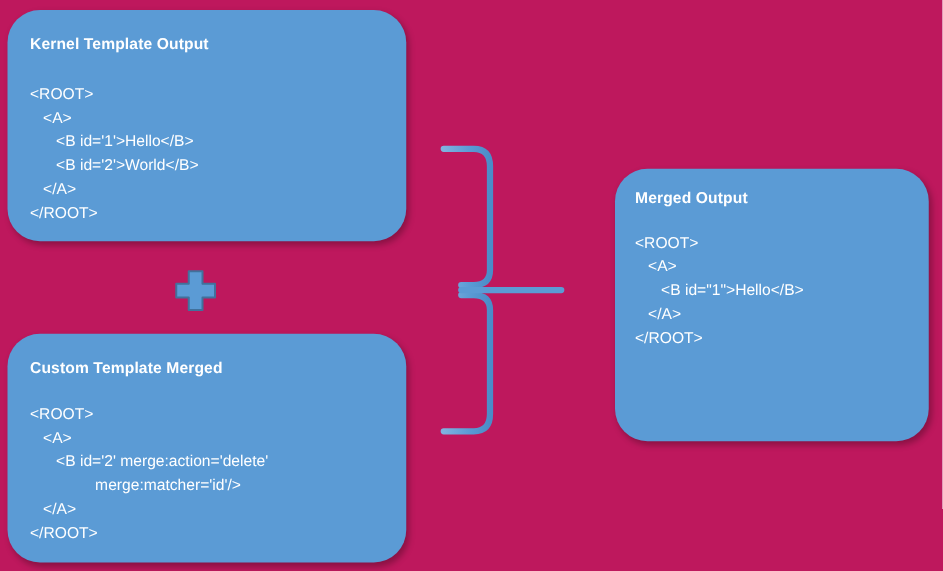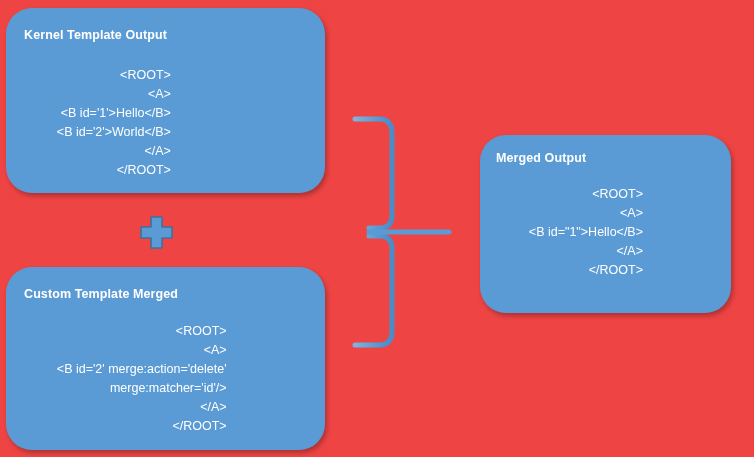--- a/index.html
+++ b/index.html
@@ -7,23 +7,22 @@
     padding: 0;
     background: #ffffff;
   }
   body {
     font-family: "Liberation Sans", sans-serif;
   }
   #canvas {
     position: relative;
     width: 754px;
     height: 457px;
-    background: #ef4444;
+    background: #be185d;
     overflow: hidden;
-    text-align: right;
   }
 
   
   .panel {
     position: absolute;
     background: #5B9BD5;
     border-radius: 26px;
     box-sizing: border-box;
     box-shadow: 2px 3px 5px rgba(0,0,0,0.28);
     color: #ffffff;
@@ -38,35 +37,34 @@
     white-space: pre;
   }
 
   .panel-code {
     position: absolute;
     font-size: 12.5px;
     font-weight: normal;
     line-height: 19px;
     color: #ffffff;
     white-space: pre;
-    margin-left: 12px;
   }
 
   
   #panel-kernel   { left: 6px;   top: 8px;   width: 319px; height: 185px; }
   #panel-kernel  .panel-title { left: 18px; top: 20px; }
   #panel-kernel  .panel-code  { left: 18px; top: 58px; }
 
   
   #panel-custom   { left: 6px;   top: 267px; width: 319px; height: 183px; }
   #panel-custom  .panel-title { left: 18px; top: 20px; }
   #panel-custom  .panel-code  { left: 18px; top: 55px; }
 
   
-  #panel-merged   { left: 480px; top: 135px; width: 251px; height: 178px; }
+  #panel-merged   { left: 492px; top: 135px; width: 251px; height: 218px; }
   #panel-merged  .panel-title { left: 16px; top: 16px; }
   #panel-merged  .panel-code  { left: 16px; top: 50px; }
 
   
   #plus-sign {
     position: absolute;
     left: 139px;
     top: 215px;
     width: 35px;
     height: 35px;

